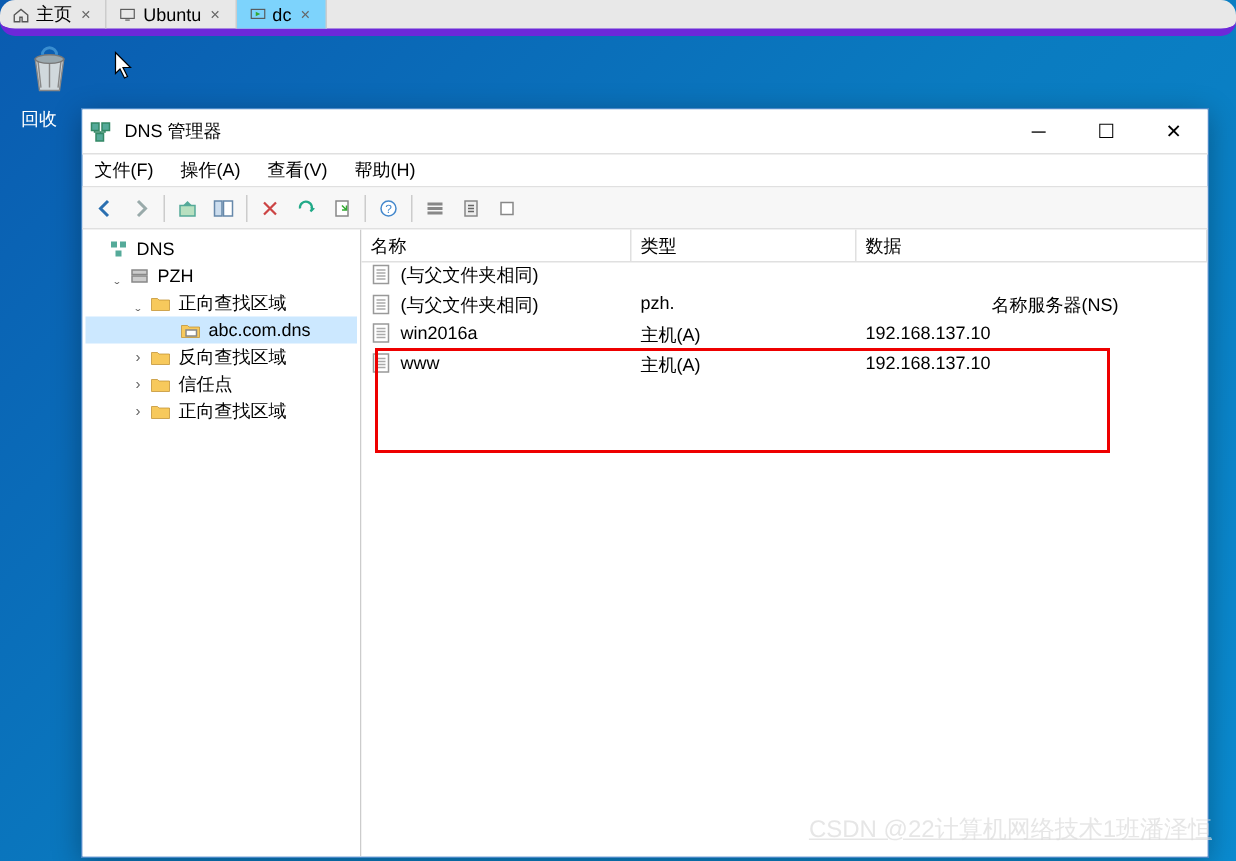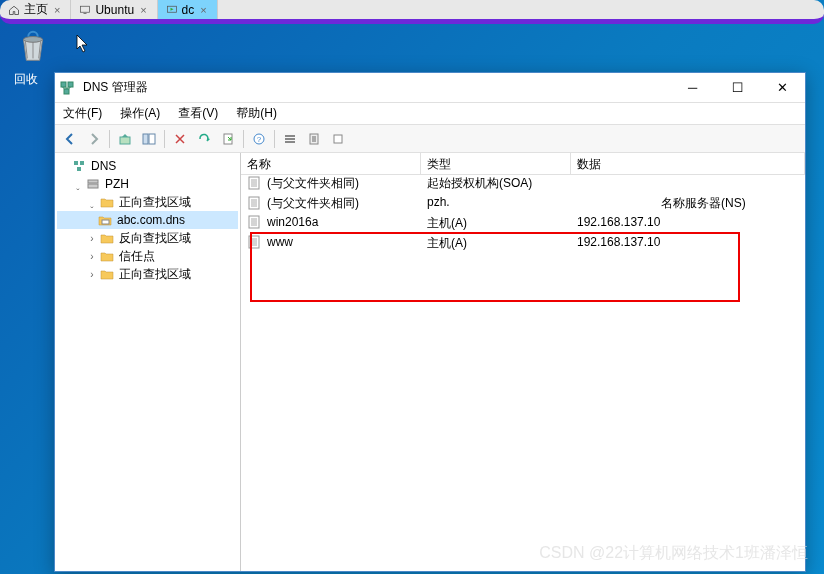--- a/index.html
+++ b/index.html
@@ -29,34 +29,34 @@
 .toolbar { height: 28px; display: flex; align-items: center; padding: 0 4px; gap: 2px; border-bottom: 1px solid #e0e0e0; background: #f7f7f7; }
 .tbtn { width: 22px; height: 22px; display: flex; align-items: center; justify-content: center; cursor: pointer; border: 1px solid transparent; }
 .tsep { width: 1px; height: 18px; background: #ccc; margin: 0 2px; }
 
 .body { flex: 1; display: flex; overflow: hidden; }
 .tree { width: 186px; border-right: 1px solid #ccc; background: #fff; font-size: 12px; padding: 4px 2px; overflow: auto; }
 .tnode { display: flex; align-items: center; height: 18px; padding: 0 2px; cursor: pointer; white-space: nowrap; }
 .tnode .tw { width: 14px; text-align: center; color: #666; font-size: 10px; }
 .tnode .tico { width: 16px; height: 16px; margin-right: 4px; display: inline-flex; align-items: center; justify-content: center; }
 .tnode.sel { background: #cce8ff; }
-.ind-0 { padding-left: 0; } .ind-1 { padding-left: 14px; } .ind-2 { padding-left: 28px; } .ind-3 { padding-left: 26px; }
+.ind-0 { padding-left: 0; } .ind-1 { padding-left: 14px; } .ind-2 { padding-left: 28px; } .ind-3 { padding-left: 48px; }
 
 .list { flex: 1; background: #fff; font-size: 12px; position: relative; }
 .listhdr { display: flex; height: 22px; border-bottom: 1px solid #e0e0e0; }
 .listhdr .col { padding: 3px 6px; border-right: 1px solid #e0e0e0; cursor: pointer; }
 .col-name { width: 180px; } .col-type { width: 150px; } .col-data { flex: 1; }
 .row { display: flex; height: 20px; align-items: flex-start; }
 .row .cell { padding: 0 6px; overflow: hidden; white-space: nowrap; }
 .row .rico { width: 16px; height: 16px; margin-right: 4px; display: inline-block; vertical-align: middle; }
 
 .redbox { position: absolute; left: 250px; top: 232px; width: 490px; height: 70px; border: 2px solid #e00; pointer-events: none; z-index: 5; }
 
 .folder-svg { fill: #f7c95c; stroke: #c09030; stroke-width: .5; }
-.watermark { position: absolute; right: 16px; bottom: 10px; font-size: 16px; color: rgba(220,220,220,.7); font-family: sans-serif; }
+.watermark { position: absolute; right: 16px; bottom: 10px; font-size: 16px; color: rgba(220,220,220,.7); font-family: sans-serif; text-decoration: underline; }
 </style>
 </head>
 <body>
 
 <div class="tabbar">
   <div class="tab">
     <span class="ico"><svg viewBox="0 0 16 16">
           <path d="M2 8l6-5 6 5v6H9v-4H7v4H2z" fill="none" stroke="#555" stroke-width="1.2"></path>
         </svg></span>
     <span>主页</span>
@@ -263,21 +263,20 @@
         <div class="col col-name">名称</div>
         <div class="col col-type">类型</div>
         <div class="col col-data">数据</div>
       </div>
       <div id="rows">
           <div class="row">
             <div class="cell col-name"><span class="rico"><svg width="14" height="14" viewBox="0 0 14 14">
                   <rect x="2" y="1" width="10" height="12" fill="#fff" stroke="#999"></rect>
                   <path d="M4 4h6M4 6h6M4 8h6M4 10h6" stroke="#aaa"></path>
                 </svg></span><span>(与父文件夹相同)</span></div>
-            <div class="cell col-type">起始授权机构(SOA)</div>
           </div>
           <div class="row">
             <div class="cell col-name"><span class="rico"><svg width="14" height="14" viewBox="0 0 14 14">
                   <rect x="2" y="1" width="10" height="12" fill="#fff" stroke="#999"></rect>
                   <path d="M4 4h6M4 6h6M4 8h6M4 10h6" stroke="#aaa"></path>
                 </svg></span><span>(与父文件夹相同)</span></div>
             <div class="cell col-data">pzh.</div>
             <div class="cell col-type">名称服务器(NS)</div>
           </div>
           <div class="row">

